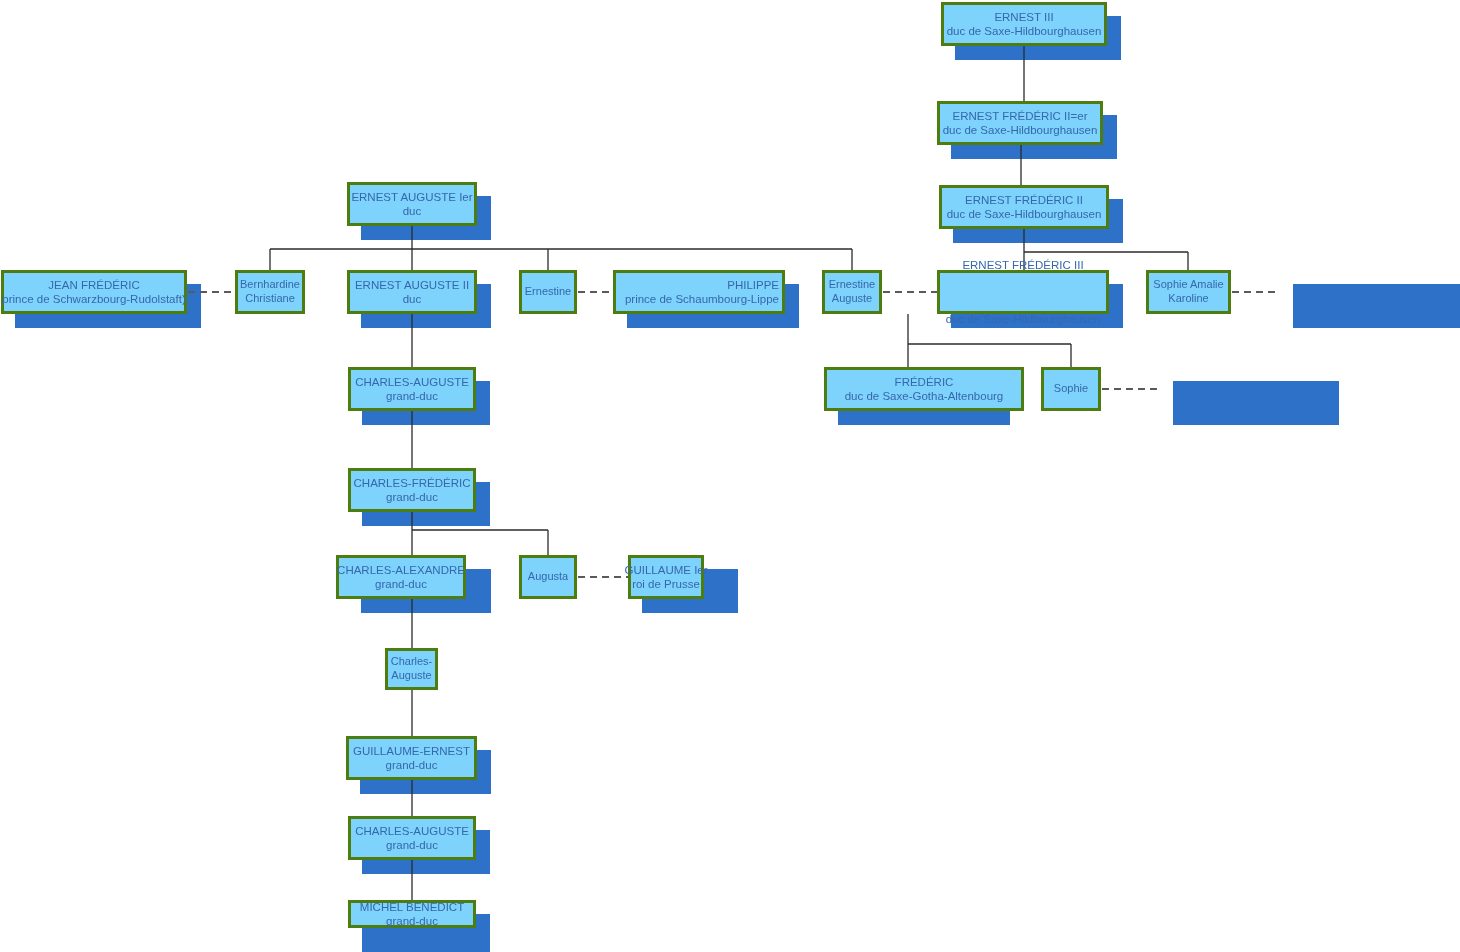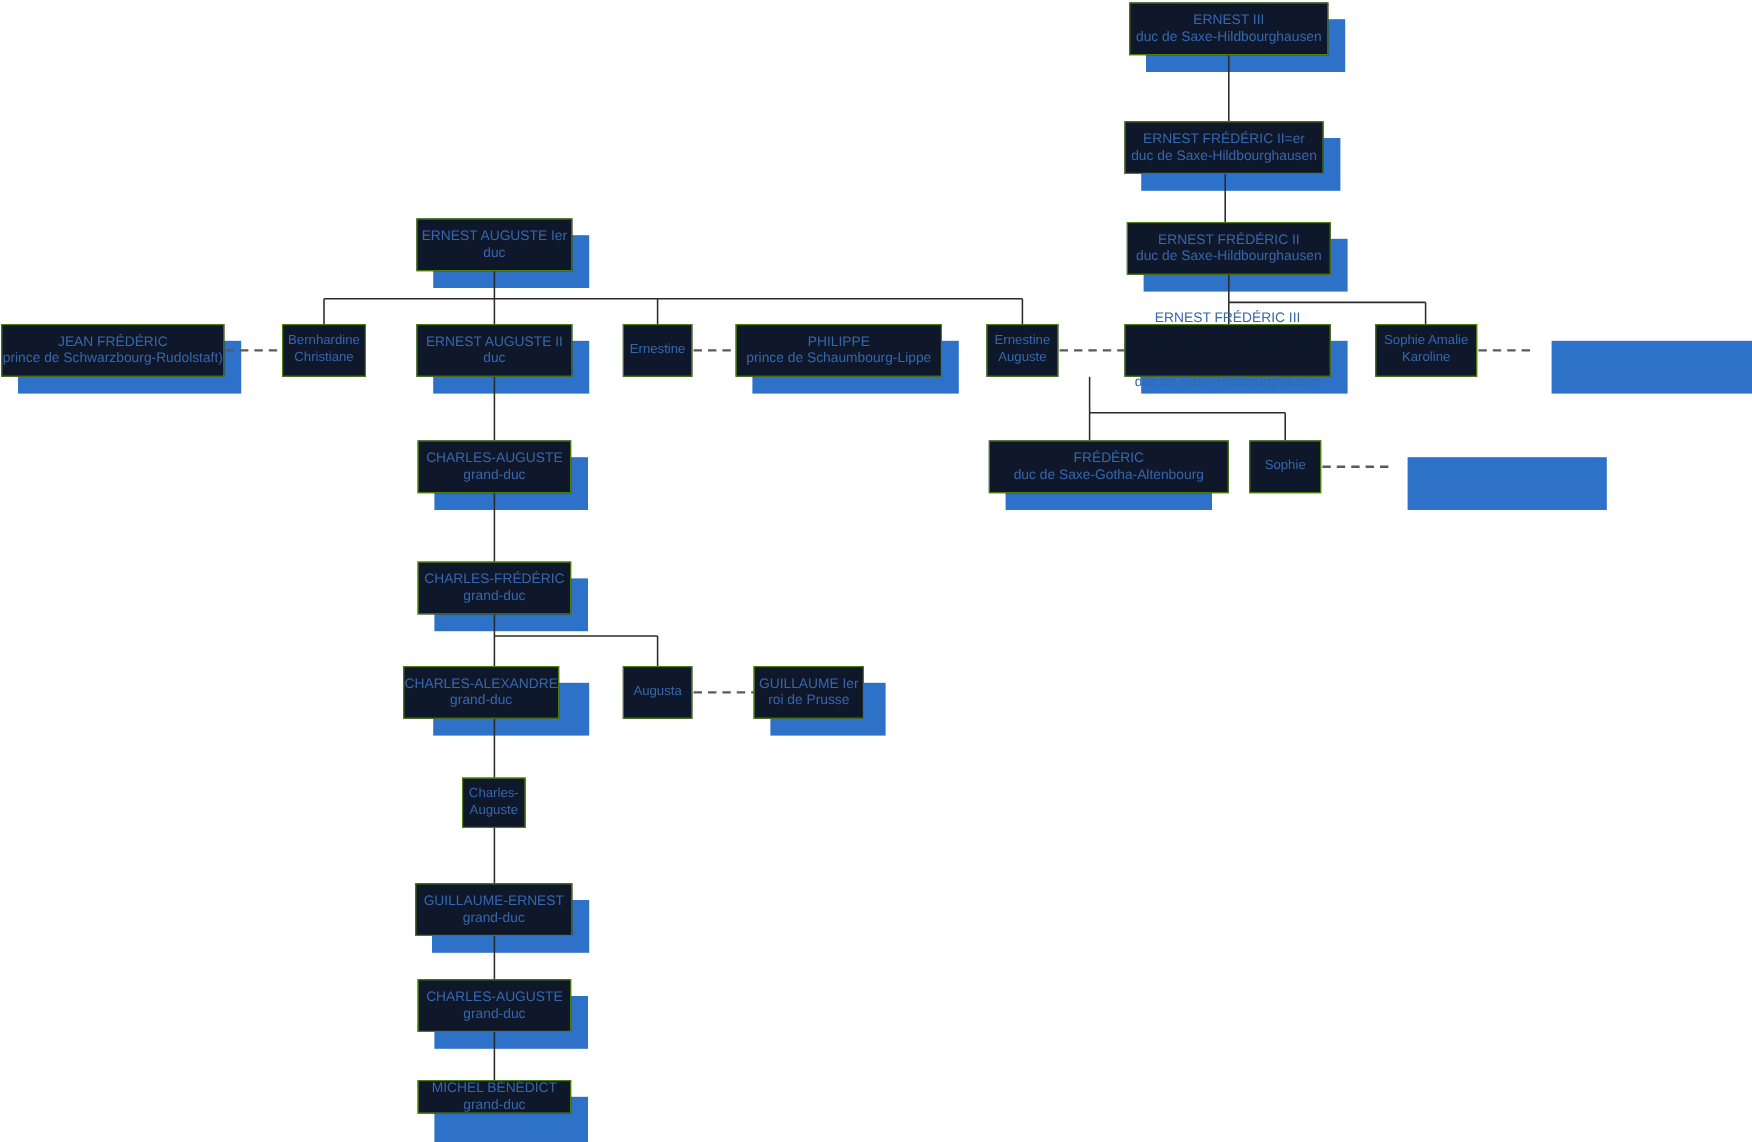--- a/index.html
+++ b/index.html
@@ -16,22 +16,22 @@
   }
   #diagram {
     position: absolute;
     left: 0; top: 0;
     width: 1460px;
     height: 952px;
   }
   .node {
     position: absolute;
     box-sizing: border-box;
-    background: #0f172a;
-    border: 1px solid #4d7c0f;
+    background: #7dd3fc;
+    border: 3px solid #4d7c0f;
     color: #3667ad;
     display: flex;
     flex-direction: column;
     align-items: center;
     justify-content: center;
     text-align: center;
     line-height: 1.25;
     font-size: 11.5px;
     z-index: 3;
     padding: 0 3px;
@@ -187,21 +187,21 @@
 
   <div class="node" style="left:347px;top:270px;width:130px;height:44px;">
     <span class="l1">ERNEST AUGUSTE II</span>
     <span class="l2">duc</span>
   </div>
 
   <div class="node small" style="left:519px;top:270px;width:58px;height:44px;">
     <span class="l1">Ernestine</span>
   </div>
 
-  <div class="node" style="left:613px;top:270px;width:172px;height:44px;">
+  <div class="node" style="left:613px;top:270px;width:172px;height:44px;align-items:flex-end;">
     <span class="l1">PHILIPPE</span>
     <span class="l2">prince de Schaumbourg-Lippe</span>
   </div>
 
   <div class="node" style="left:348px;top:367px;width:128px;height:44px;">
     <span class="l1">CHARLES-AUGUSTE</span>
     <span class="l2">grand-duc</span>
   </div>
 
   <div class="node" style="left:348px;top:468px;width:128px;height:44px;">
@@ -211,21 +211,21 @@
 
   <div class="node" style="left:336px;top:555px;width:130px;height:44px;">
     <span class="l1">CHARLES-ALEXANDRE</span>
     <span class="l2">grand-duc</span>
   </div>
 
   <div class="node small" style="left:519px;top:555px;width:58px;height:44px;">
     <span class="l1">Augusta</span>
   </div>
 
-  <div class="node" style="left:628px;top:555px;width:92px;height:44px;">
+  <div class="node" style="left:628px;top:555px;width:76px;height:44px;">
     <span class="l1">GUILLAUME Ier</span>
     <span class="l2">roi de Prusse</span>
   </div>
 
   <div class="node small" style="left:385px;top:648px;width:53px;height:42px;">
     <span class="l1">Charles-</span>
     <span class="l2">Auguste</span>
   </div>
 
   <div class="node" style="left:346px;top:736px;width:131px;height:44px;">

